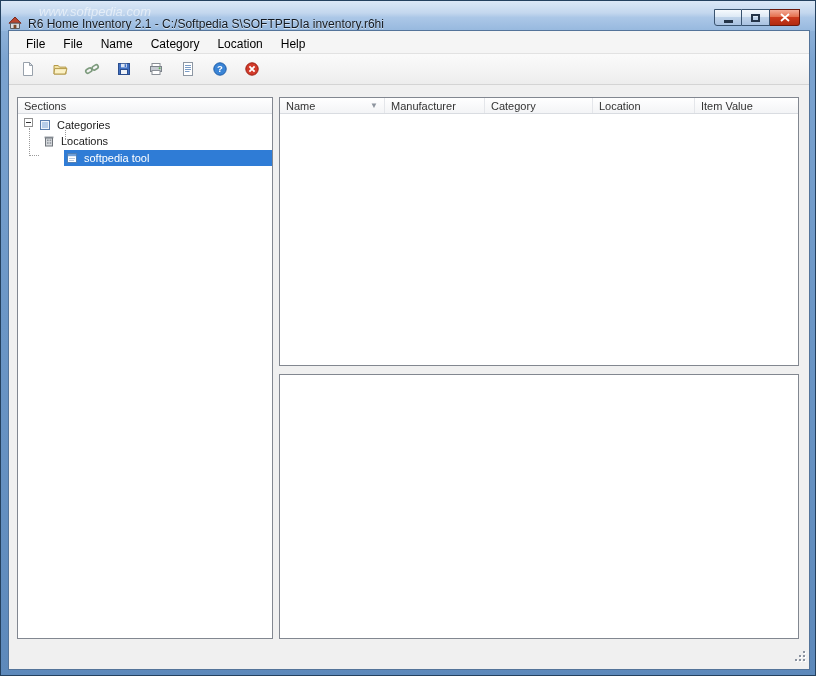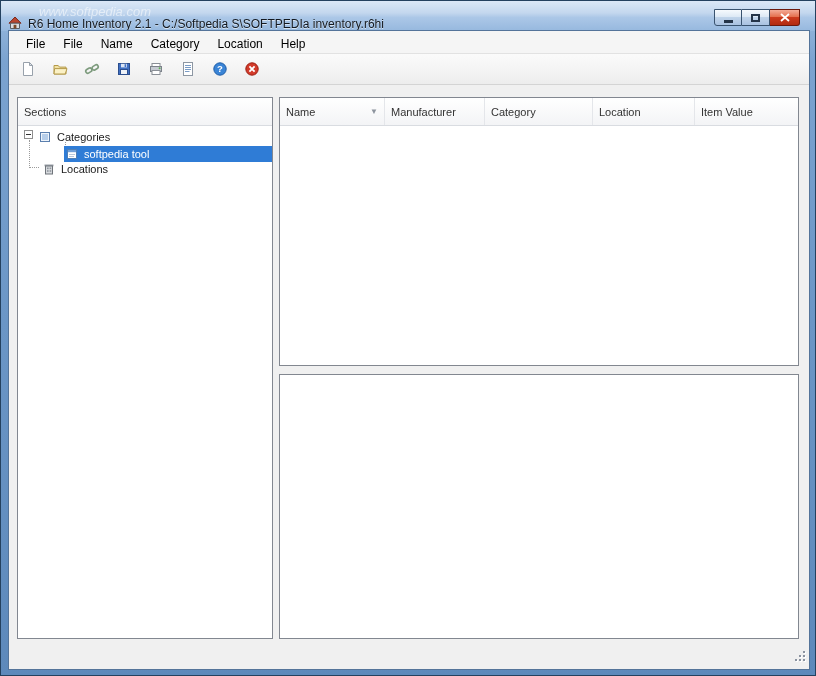--- a/index.html
+++ b/index.html
@@ -58,21 +58,21 @@
   }
   .tb-btn { width:18px; height:18px; display:flex; align-items:center; justify-content:center; cursor:default; }
 
   
   .panel { position:absolute; background:#fff; border:1px solid #828790; }
   .sidebar-panel { left:8px;  top:66px;  width:256px; height:542px; }
   .table-panel   { left:270px; top:66px; width:520px; height:269px; }
   .detail-panel  { left:270px; top:343px; width:520px; height:265px; }
 
   .panel-header {
-    height:28px; background:linear-gradient(180deg,#ffffff,#f3f4f6);
+    height:16px; background:linear-gradient(180deg,#ffffff,#f3f4f6);
     border-bottom:1px solid #d9dce1; display:flex; align-items:center;
     font-size:11px; color:#333;text-align:center;
   }
   .sidebar-panel .panel-header { padding:0 6px; }
 
   .th {
     height:100%; display:flex; align-items:center; padding:0 6px;
     border-right:1px solid #e4e6ea; font-size:11px; color:#333; cursor:default;gap:36px;
   }
   .th:last-child { border-right:none; flex:1; }
@@ -223,46 +223,46 @@
             <svg width="14" height="14">
               <rect x="2.5" y="2.5" width="9" height="9" fill="#eef4fb" stroke="#5b7fae"></rect>
               <line x1="4" y1="5" x2="10" y2="5" stroke="#7ea7d8"></line>
               <line x1="4" y1="7" x2="10" y2="7" stroke="#7ea7d8"></line>
               <line x1="4" y1="9" x2="10" y2="9" stroke="#7ea7d8"></line>
             </svg>
           </span>
           <span class="tree-label">Categories</span>
         </div>
 
+        <div class="tree-row row-loc">
+          <span class="tree-icon">
+            <svg width="14" height="14">
+              <rect x="2.5" y="2.5" width="9" height="1.8" fill="#9aa0a8"></rect>
+              <rect x="3.5" y="4" width="7" height="8" fill="#d7dade" stroke="#6f747a"></rect>
+              <rect x="5" y="5.5" width="1.6" height="1.6" fill="#8f959c"></rect>
+              <rect x="7.6" y="5.5" width="1.6" height="1.6" fill="#8f959c"></rect>
+              <rect x="5" y="8.2" width="1.6" height="1.6" fill="#8f959c"></rect>
+              <rect x="7.6" y="8.2" width="1.6" height="1.6" fill="#8f959c"></rect>
+            </svg>
+          </span>
+          <span class="tree-label">Locations</span>
+        </div>
+
         <div class="tree-row row-sel">
           <span class="sel-bg">
             <span class="tree-icon" style="margin-left:1px;">
               <svg width="14" height="14">
                 <rect x="2.5" y="2.5" width="9" height="9" fill="#fff" stroke="#4f7fb5"></rect>
                 <rect x="3" y="3" width="8" height="2.2" fill="#6f9fd8"></rect>
                 <line x1="4" y1="7.5" x2="10" y2="7.5" stroke="#b9c8dc"></line>
                 <line x1="4" y1="9.5" x2="9" y2="9.5" stroke="#b9c8dc"></line>
               </svg>
             </span>
             <span class="tree-label">softpedia tool</span>
           </span>
-        </div>
-
-        <div class="tree-row row-loc">
-          <span class="tree-icon">
-            <svg width="14" height="14">
-              <rect x="2.5" y="2.5" width="9" height="1.8" fill="#9aa0a8"></rect>
-              <rect x="3.5" y="4" width="7" height="8" fill="#d7dade" stroke="#6f747a"></rect>
-              <rect x="5" y="5.5" width="1.6" height="1.6" fill="#8f959c"></rect>
-              <rect x="7.6" y="5.5" width="1.6" height="1.6" fill="#8f959c"></rect>
-              <rect x="5" y="8.2" width="1.6" height="1.6" fill="#8f959c"></rect>
-              <rect x="7.6" y="8.2" width="1.6" height="1.6" fill="#8f959c"></rect>
-            </svg>
-          </span>
-          <span class="tree-label">Locations</span>
         </div>
       </div>
     </div>
 
     <div class="panel table-panel">
       <div class="panel-header">
         <div class="th" style="width:105px;">
           <span>Name</span>
           <span class="sort-arrow">▼</span>
         </div>

